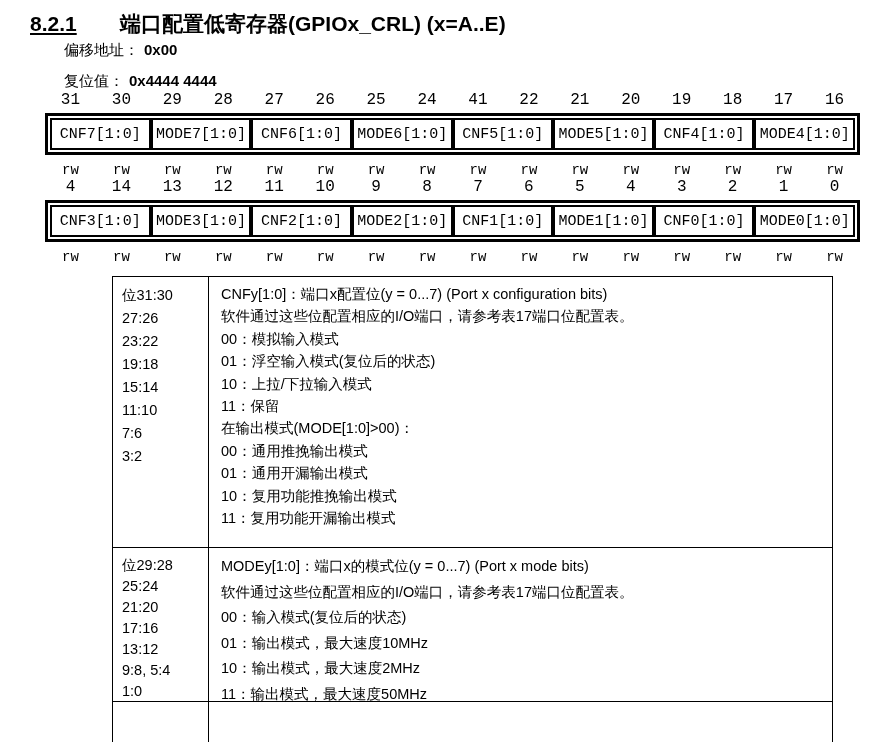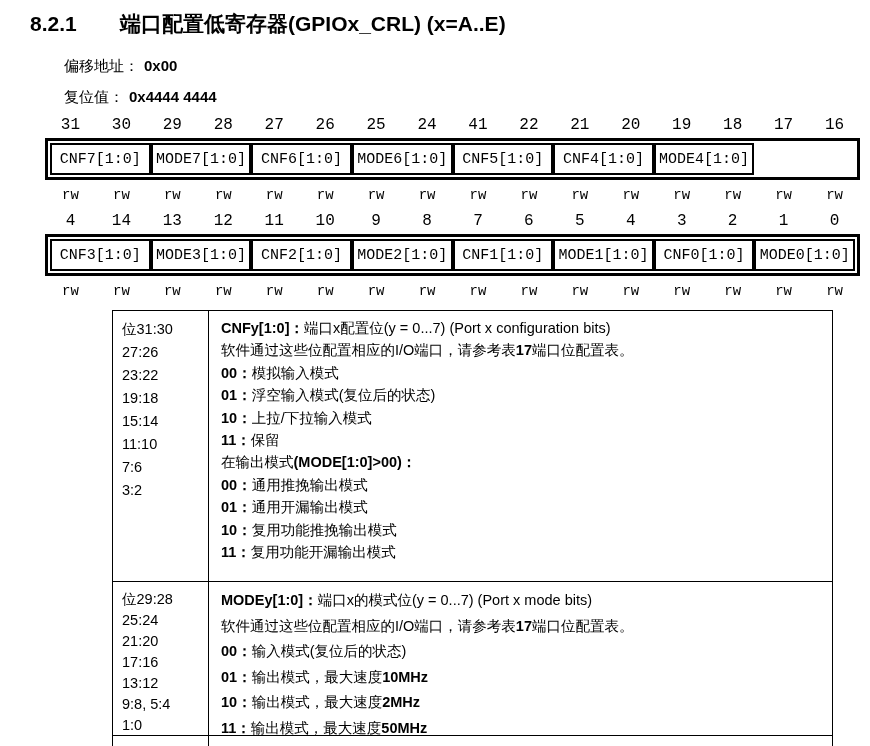--- a/index.html
+++ b/index.html
@@ -3,30 +3,30 @@
 <meta charset="utf-8">
 <style>
   html,body{margin:0;padding:0;background:#ffffff;}
   body{
     width:870px;height:746px;overflow:hidden;position:relative;
     color:#000;font-family:"Liberation Sans",sans-serif;
     -webkit-font-smoothing:antialiased;
   }
   .title-row{display:flex;align-items:baseline;margin:10px 0 0 30px;
     font-weight:bold;font-size:21px;}
-  .sec-num{width:90px;flex:0 0 90px;}
+  .sec-num{width:90px;flex:0 0 90px;text-decoration:underline;}
   .meta-line{margin-left:64px;font-size:15px;}
-  .meta-line.first{margin-top:19px;}
+  .meta-line.first{margin-top:3px;}
   .meta-line.second{margin-top:12px;}
   .meta-line .val{font-weight:bold;margin-left:5px;}
-  .b{font-weight:bold;}
+  .b{font-weight:normal;}
 
   
   #regtables{margin-left:45px;width:815px;}
-  .regtable{margin-top:9px;}
+  .regtable{}
   .bits-row{display:grid;grid-template-columns:repeat(16,1fr);text-align:center;
     font-family:"Liberation Mono","DejaVu Sans Mono",monospace;font-size:16px;
     margin-bottom:4px;}
   .regbox{border:3px solid #000;padding:2px;display:grid;
     grid-template-columns:repeat(8,1fr);background:#fff;}
   .field-cell{border:2px solid #000;height:28px;display:flex;align-items:center;
     justify-content:center;font-family:"Liberation Mono","DejaVu Sans Mono",monospace;
     font-size:15px;white-space:nowrap;}
   .access-row{display:grid;grid-template-columns:repeat(16,1fr);text-align:center;
     font-family:"Liberation Mono","DejaVu Sans Mono",monospace;font-size:14px;
@@ -81,20 +81,21 @@
         <span>18</span>
         <span>17</span>
         <span>16</span>
       </div>
       <div class="regbox">
         <div class="field-cell">CNF7[1:0]</div>
         <div class="field-cell">MODE7[1:0]</div>
         <div class="field-cell">CNF6[1:0]</div>
         <div class="field-cell">MODE6[1:0]</div>
         <div class="field-cell">CNF5[1:0]</div>
+        <div class="field-cell">MODE5[1:0]</div>
         <div class="field-cell">CNF4[1:0]</div>
         <div class="field-cell">MODE4[1:0]</div>
       </div>
       <div class="access-row">
         <span>rw</span>
         <span>rw</span>
         <span>rw</span>
         <span>rw</span>
         <span>rw</span>
         <span>rw</span>

